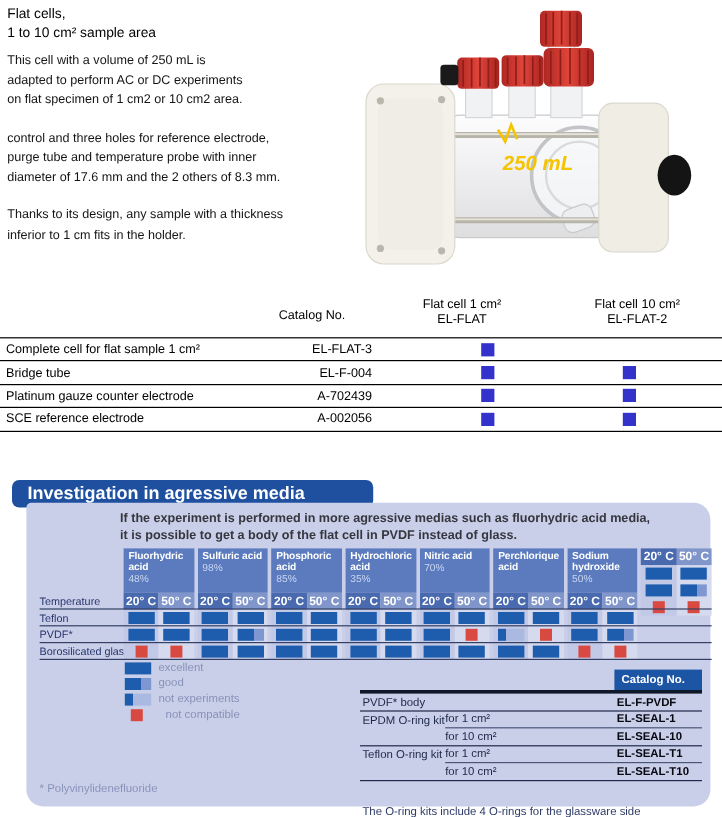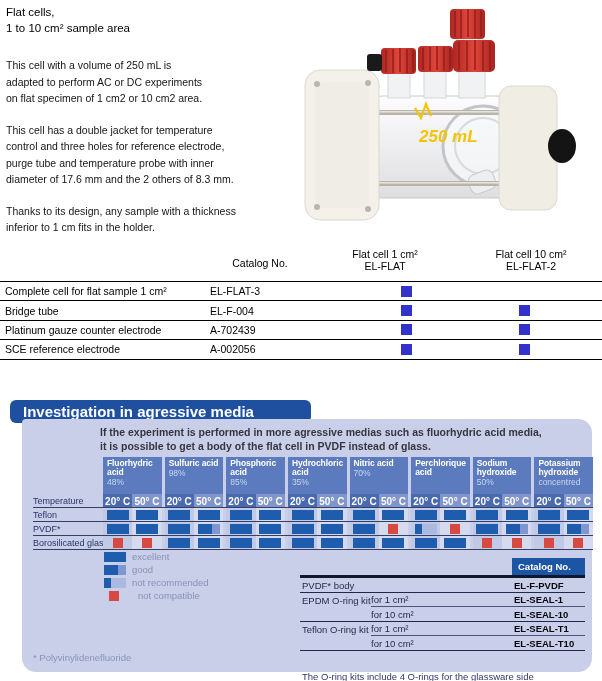--- a/index.html
+++ b/index.html
@@ -2,34 +2,34 @@
 <html style="--part-square: #3333cc; --banner-bg: #1e509f; --panel-bg: #c9cfe9; --block-header-bg: #5b7bbe; --temp20-bg: #4a6ab0; --temp50-bg: #8095ca; --cell20-bg: #c2c9e6; --cell50-bg: #d6daee; --rating-excellent: #1e5cad; --rating-good-light: #7e97d1; --rating-notrec-light: #a9b9e0; --rating-red: #d84a41; --line-color: #333f63; --label-text: #27356b; --catalog-header-bg: #1d55a5; --legend-text: #8892b8; --footnote-text: #8a94ba;"><head>
 <meta charset="utf-8">
 <style>
   html,body{margin:0;padding:0;background:#fff}
   body{width:602px;height:681px;position:relative;font-family:"Liberation Sans",sans-serif;overflow:hidden}
 
   
   .intro-block{position:absolute;left:6px;top:4px;width:282px}
   .page-title{font-size:11.5px;font-weight:normal;line-height:16px;color:#000}
   .para{margin-top:15px;font-size:10.5px;line-height:16.5px;color:#151515}
-  .para:first-of-type{margin-top:21px}
+  .para:first-of-type{margin-top:6px}
 
   
   .photo{position:absolute;left:287px;top:4px;width:313px;height:232px}
 
   
   .parts-table{position:absolute;left:0;top:244px;width:602px;font-size:10.5px;color:#000}
   .pt-header{display:grid;grid-template-columns:210px 100px 150px 142px;height:37px}
   .pt-h-catalog{display:flex;align-items:center;justify-content:center}
   .pt-h-two{display:flex;flex-direction:column;align-items:center;justify-content:flex-start;padding:4px 0 5px;box-sizing:border-box}
   .pt-body{border-bottom:1px solid #000}
   .pt-row{display:grid;grid-template-columns:210px 100px 150px 142px;height:18.4px;border-top:1px solid #000;align-items:center}
   .pt-item{padding-left:5px;white-space:nowrap}
-  .pt-cat{text-align:left}
+  .pt-cat{text-align:right}
   .pt-check{display:flex;justify-content:center;align-items:center}
   .pt-check.c1{padding-left:42px}
   .pt-check.c2{padding-right:13px}
   .sq-part{width:11px;height:11px;background:var(--part-square,#3333cc)}
 
   
   .media-banner{position:absolute;left:10px;top:400px;width:301px;height:23px;background:var(--banner-bg,#1e509f);
     border-radius:6px;color:#fff;font-weight:bold;font-size:15px;line-height:23px;padding-left:13px;box-sizing:border-box}
   .media-panel{position:absolute;left:22px;top:419px;width:570px;height:253px;background:var(--panel-bg,#c9cfe9);
     border-radius:4px 14px 14px 14px}
@@ -93,21 +93,20 @@
     <div>Flat cells,</div>
     <div>1 to 10 cm² sample area</div>
   </div>
   <div id="paragraphs">
       <div class="para">
         <div class="p-line">This cell with a volume of 250 mL is</div>
         <div class="p-line">adapted to perform AC or DC experiments</div>
         <div class="p-line">on flat specimen of 1 cm2 or 10 cm2 area.</div>
       </div>
       <div class="para">
-        <div class="p-line">This cell has a double jacket for temperature</div>
         <div class="p-line">control and three holes for reference electrode,</div>
         <div class="p-line">purge tube and temperature probe with inner</div>
         <div class="p-line">diameter of 17.6 mm and the 2 others of 8.3 mm.</div>
       </div>
       <div class="para">
         <div class="p-line">Thanks to its design, any sample with a thickness</div>
         <div class="p-line">inferior to 1 cm fits in the holder.</div>
       </div>
     </div>
 </div>
@@ -478,24 +477,20 @@
             <div class="mx-datarow">
               <div class="mx-cell c20">
                 <div class="sq not_compatible"></div>
               </div>
               <div class="mx-cell c50">
                 <div class="sq not_compatible"></div>
               </div>
             </div>
           </div>
           <div class="mx-block">
-            <div class="mx-head">
-              <div class="mx-name">Potassium hydroxide</div>
-              <div class="mx-strength">concentred</div>
-            </div>
             <div class="mx-temps">
               <div class="mx-temp t20">20° C</div>
               <div class="mx-temp t50">50° C</div>
             </div>
             <div class="mx-datarow">
               <div class="mx-cell c20">
                 <div class="sq excellent"></div>
               </div>
               <div class="mx-cell c50">
                 <div class="sq excellent"></div>
@@ -530,21 +525,21 @@
       <div class="legend-item">
         <div class="legend-swatch sq excellent"></div>
         <div class="legend-label">excellent</div>
       </div>
       <div class="legend-item">
         <div class="legend-swatch sq good"></div>
         <div class="legend-label">good</div>
       </div>
       <div class="legend-item">
         <div class="legend-swatch sq not_recommended"></div>
-        <div class="legend-label">not recommended</div>
+        <div class="legend-label">not experiments</div>
       </div>
       <div class="legend-item red">
         <div class="legend-swatch sq not_compatible"></div>
         <div class="legend-label">not compatible</div>
       </div>
     </div>
 
   <div class="cat-table">
     <div class="cat-header">
       <div class="cat-header-box">Catalog No.</div>

